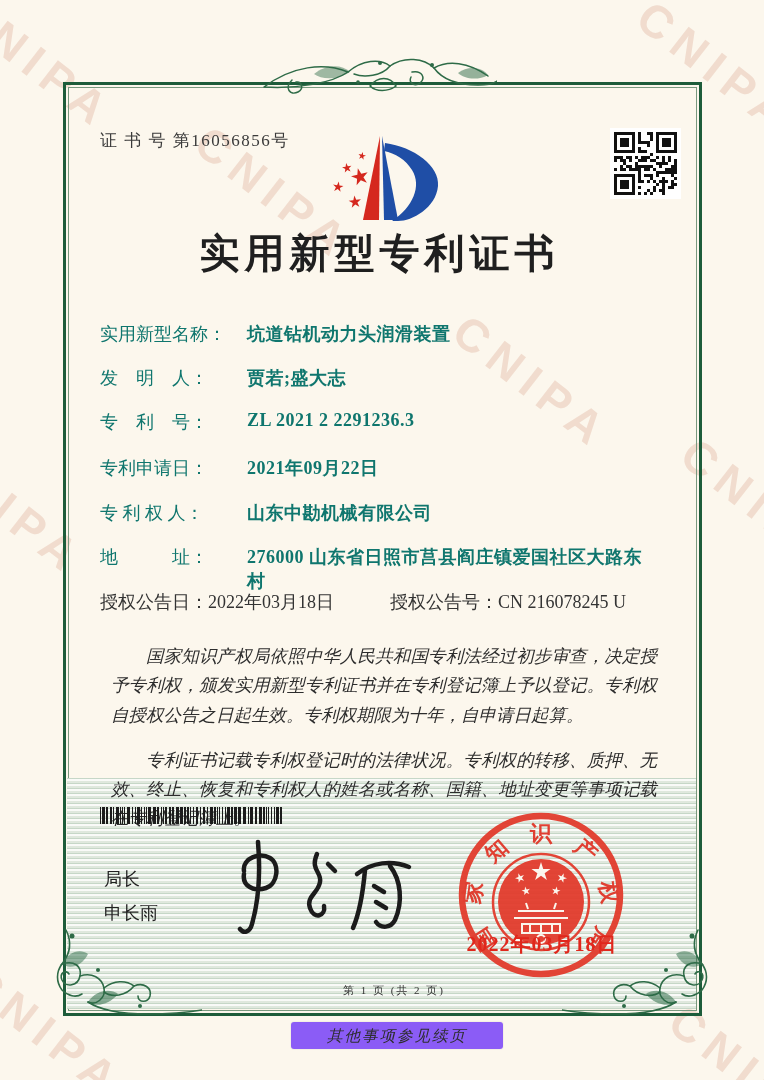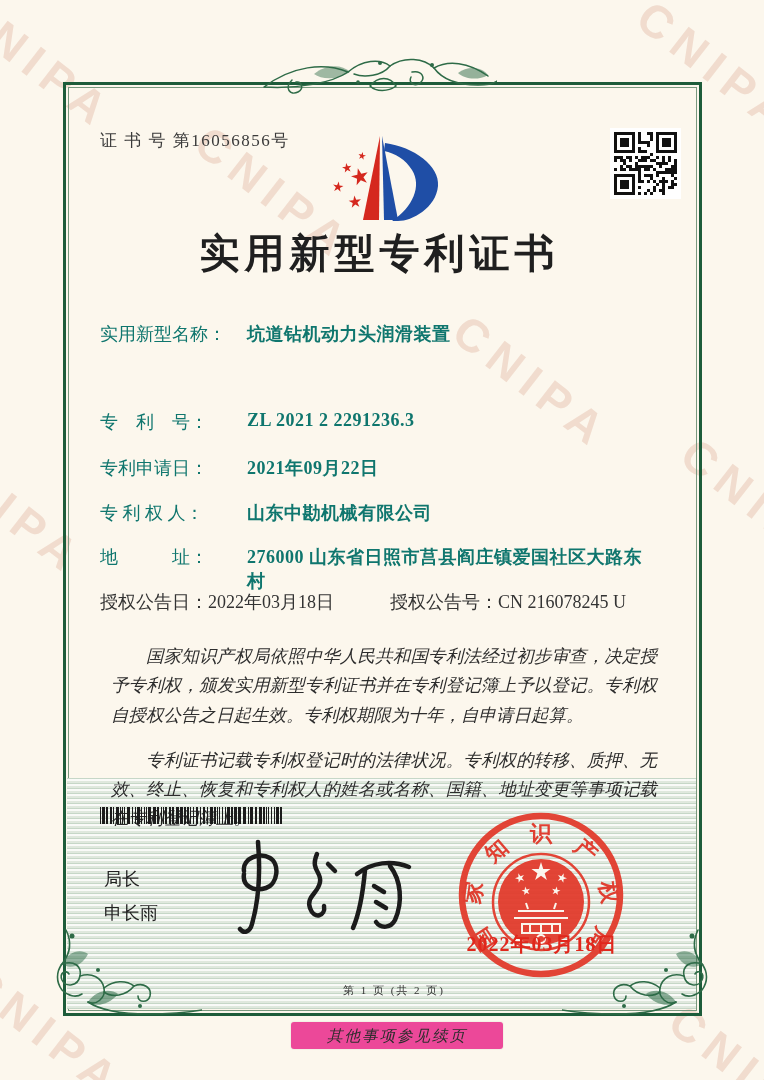--- a/index.html
+++ b/index.html
@@ -55,21 +55,21 @@
 
   .seal{position:absolute;z-index:6;left:456px;top:810px;opacity:0.94;}
   .seal text{font-family:"Liberation Serif","DejaVu Serif",serif;font-weight:700;font-size:22px;
              fill:#e03527;text-anchor:middle;}
   .seal-date{position:absolute;z-index:7;left:462px;top:931px;width:160px;text-align:center;
              font-size:20px;letter-spacing:1px;color:#e0271c;font-weight:600;}
 
   .page-info{position:absolute;z-index:5;left:63px;top:983px;width:662px;text-align:center;
              font-size:11px;letter-spacing:2px;color:#333;}
 
-  .note-box{position:absolute;z-index:5;left:291px;top:1022px;width:212px;height:27px;background:#ec4899;
+  .note-box{position:absolute;z-index:5;left:291px;top:1022px;width:212px;height:27px;background:#8b5cf6;
             border-radius:3px;text-align:center;line-height:27px;font-size:15.5px;letter-spacing:2px;
             color:#2d2d2d;font-style:italic;box-shadow:0 0 0 1px rgba(0,0,0,0.03);}
 </style>
 </head>
 <body>
 
 <div id="page">
 
   <span class="wm" style="left:35px;top:62px">CNIPA</span>
   <span class="wm" style="left:716px;top:68px">CNIPA</span>
@@ -287,20 +287,24 @@
       <rect x="3" y="45" width="15" height="15" fill="#fff"></rect>
       <rect x="6" y="48" width="9" height="9" fill="#111"></rect>
     </svg>
 
   <div class="title">实用新型专利证书</div>
 
   <div class="row" style="top:322px">
     <span class="lab">实用新型名称：</span>
     <span class="val">坑道钻机动力头润滑装置</span>
   </div>
+  <div class="row" style="top:366px">
+    <span class="lab">发　明　人：</span>
+    <span class="val">贾若;盛大志</span>
+  </div>
   <div class="row" style="top:410px">
     <span class="lab">专　利　号：</span>
     <span class="val">ZL 2021 2 2291236.3</span>
   </div>
   <div class="row" style="top:456px">
     <span class="lab">专利申请日：</span>
     <span class="val">2021年09月22日</span>
   </div>
   <div class="row" style="top:501px">
     <span class="lab">专 利 权 人：</span>

